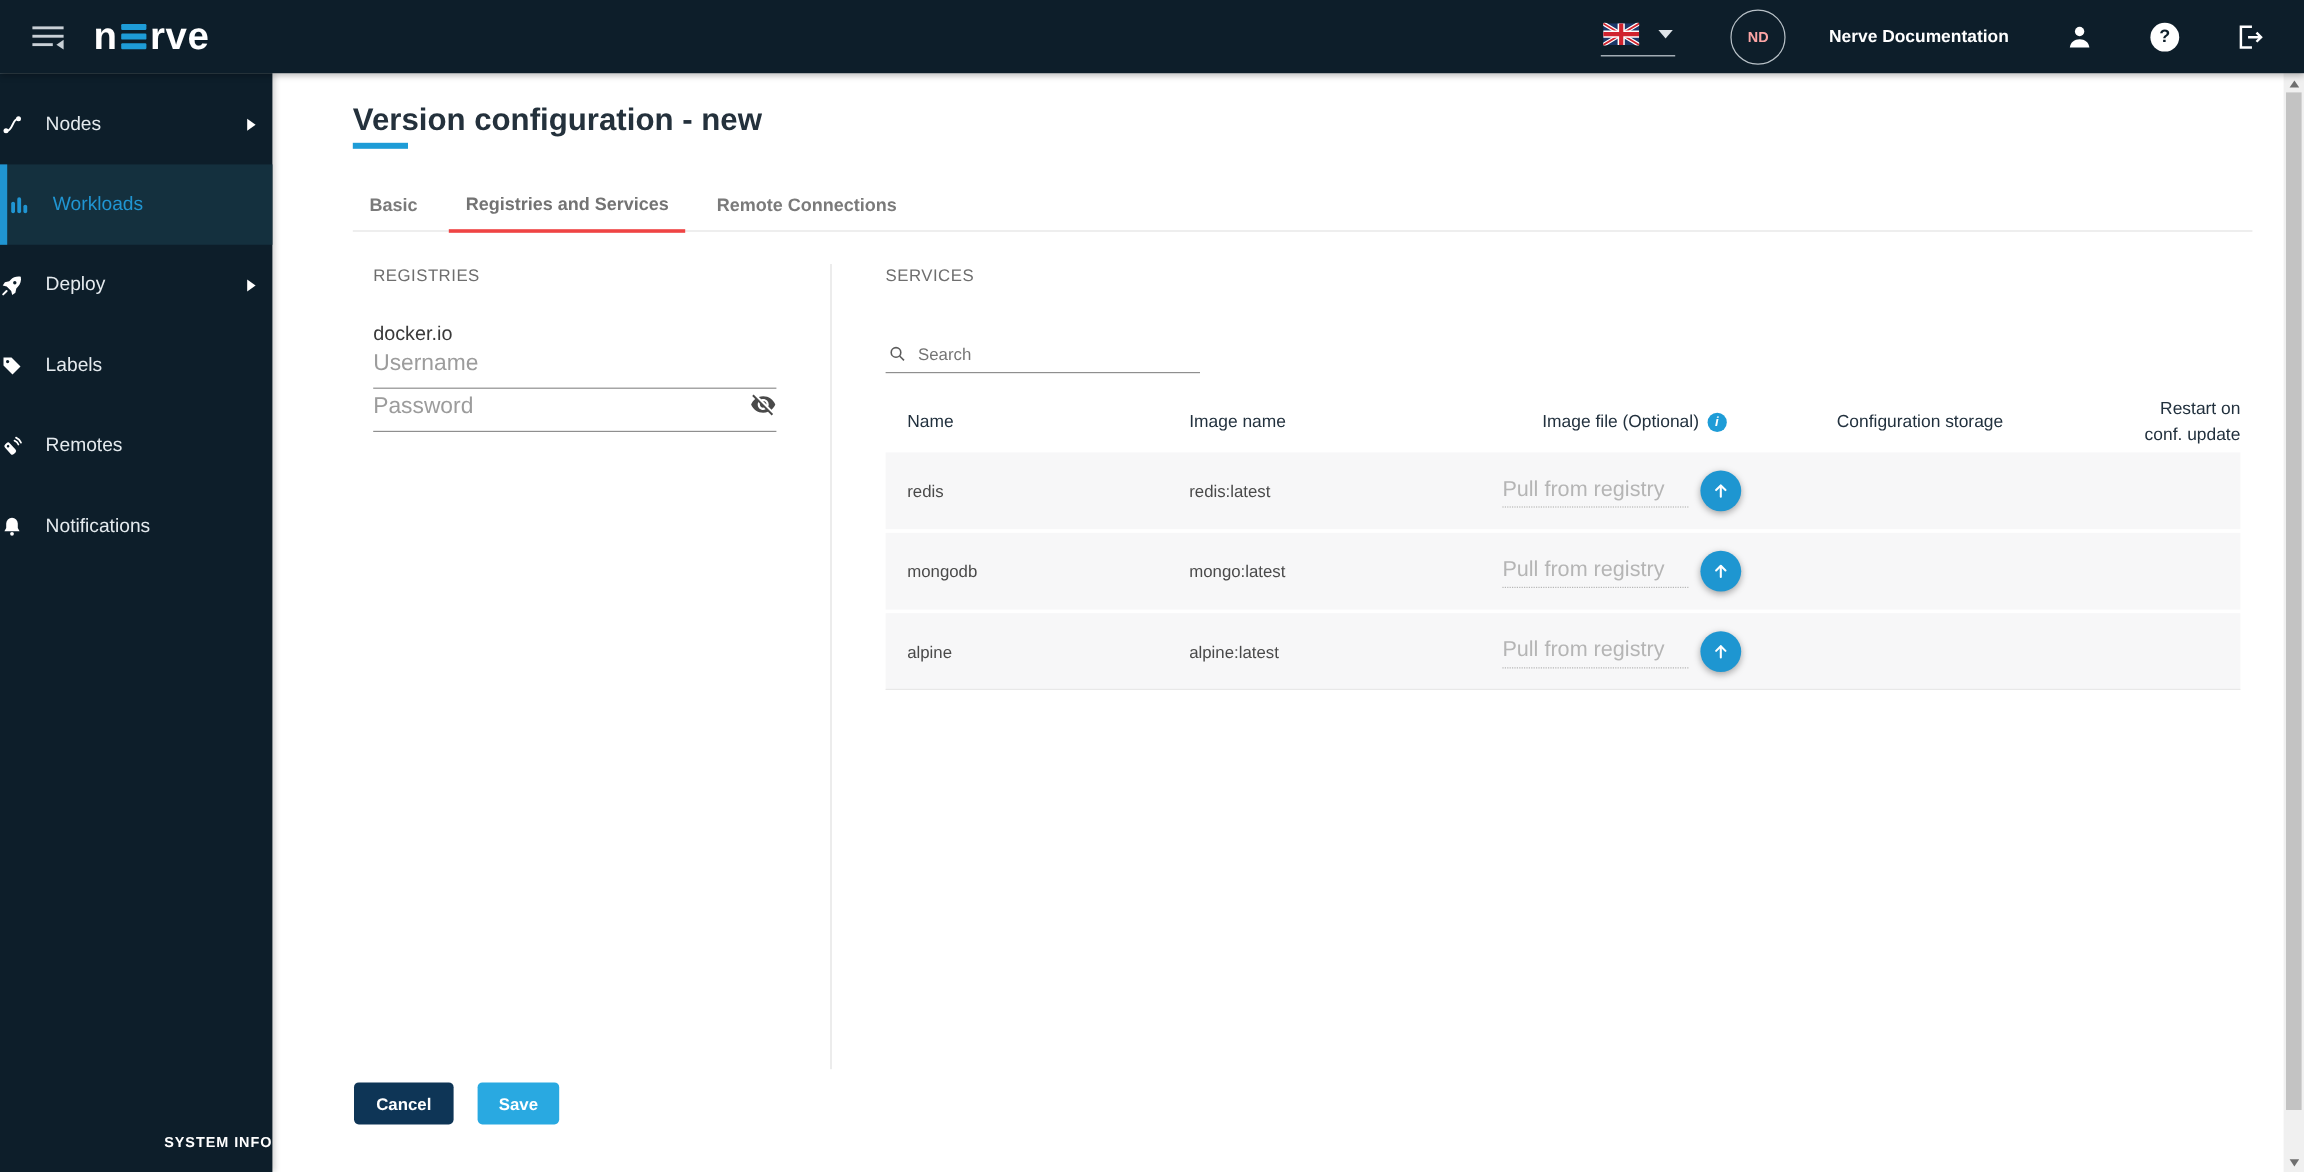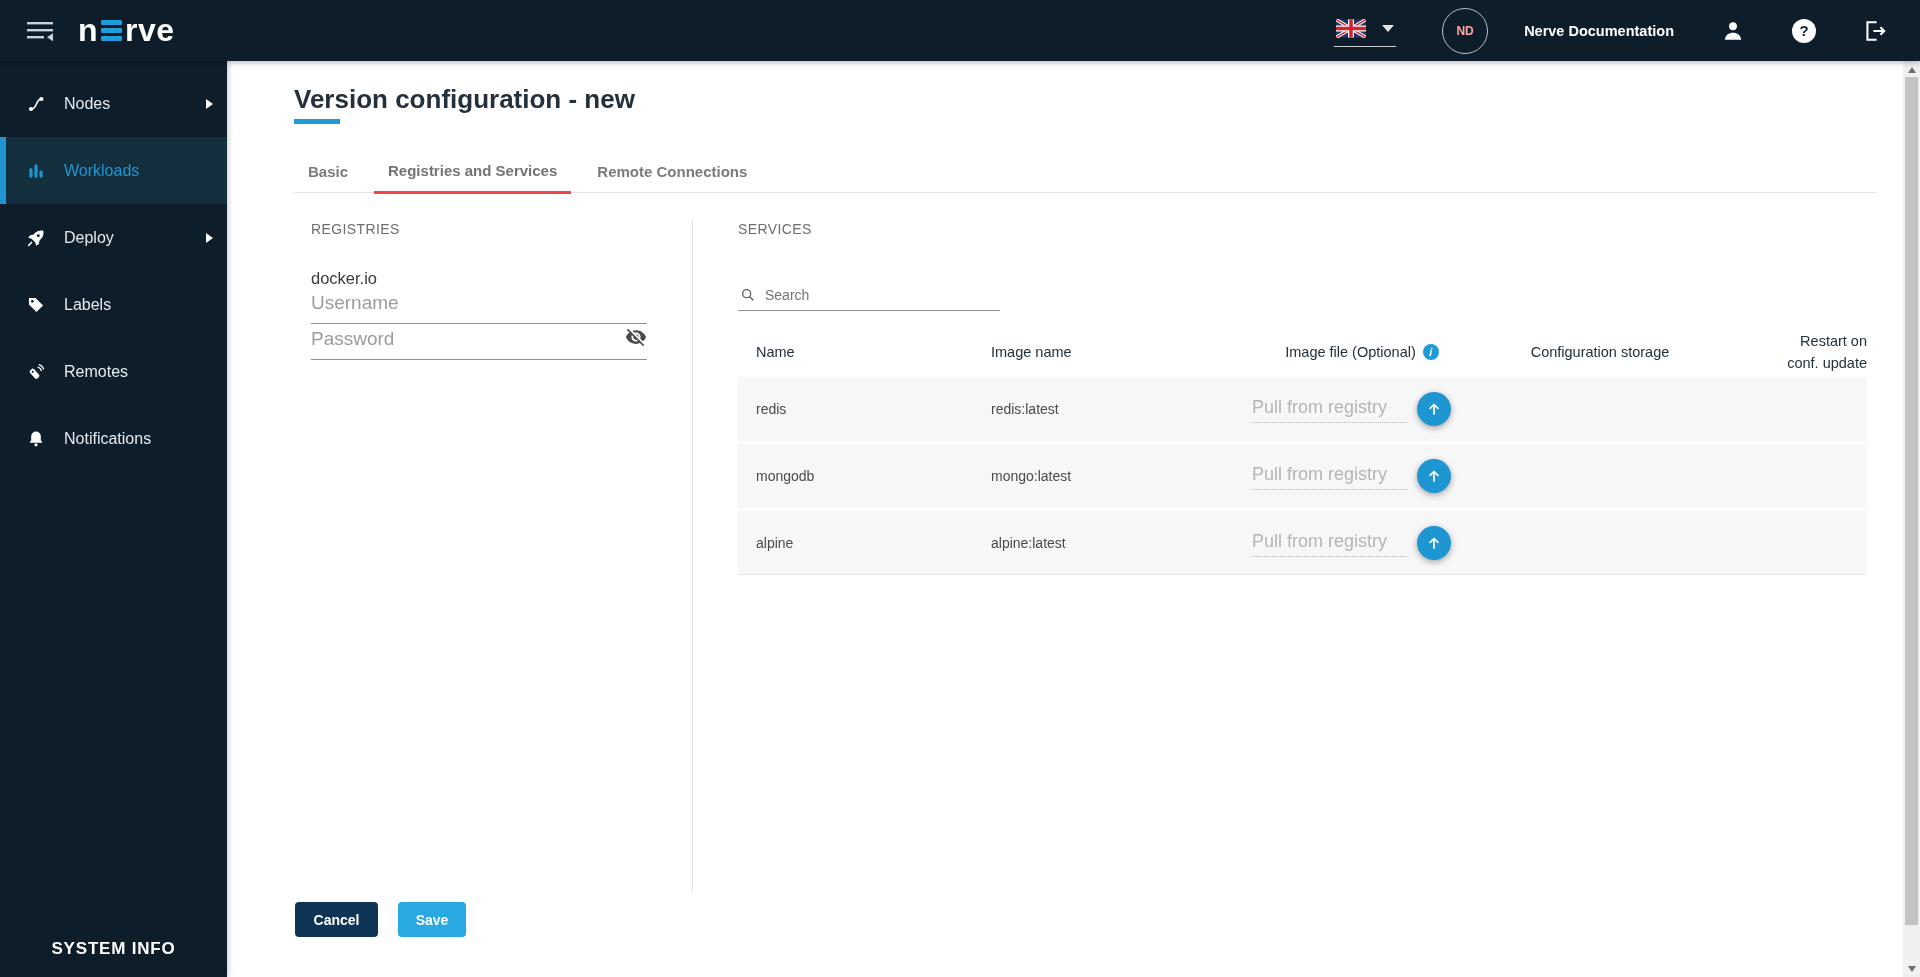--- a/index.html
+++ b/index.html
@@ -24,28 +24,28 @@
             display:flex; align-items:center; justify-content:center; font-size:12px; font-weight:600;
             margin-left:46px; cursor:pointer; }
   .doc-link { color:#fff; font-size:14.5px; font-weight:700; margin-left:36px; cursor:pointer; }
   .tb-icon { margin-left:46px; cursor:pointer; display:flex; align-items:center; justify-content:center; }
   .help-circle { width:24px; height:24px; border-radius:50%; background:#fff; color:#0D1E2A;
                  font-size:15px; font-weight:700; display:flex; align-items:center; justify-content:center; }
 
   
   .sidebar { position:absolute; top:61px; left:0; width:227px; height:916px; background:#0D1E2A;
              z-index:20; box-shadow:2px 0 5px rgba(0,0,0,.18); padding-top:9px; }
-  .side-item { height:67px; display:flex; align-items:center; padding-left:26px; position:relative;
+  .side-item { height:67px; display:flex; align-items:center; position:relative;
                color:#E4EAEE; font-size:16px; cursor:pointer; }
   .side-item .s-icon { width:20px; height:20px; margin-right:18px; flex:0 0 20px; display:flex; align-items:center; }
-  .side-item.active { background:#14303E; border-left:6px solid #2095D2; padding-left:20px; color:#2095D2; }
+  .side-item.active { background:#14303E; border-left:6px solid #2095D2; color:#2095D2; }
   .chev { position:absolute; right:14px; width:0; height:0; border-top:5.5px solid transparent;
           border-bottom:5.5px solid transparent; border-left:7px solid #fff; }
-  .side-footer { position:absolute; bottom:18px; left:0; width:100%; text-align:center; color:#fff;
-                 font-size:17px; font-weight:600; letter-spacing:.8px; cursor:pointer; }
+  .side-footer { position:absolute; bottom:18px; left:0; width:100%; text-align:right; color:#fff;
+                 font-size:12px; font-weight:600; letter-spacing:.8px; cursor:pointer; }
 
   
   .main { position:absolute; top:61px; left:227px; width:1676px; height:916px; background:#fff; }
   .page-title { position:absolute; left:67px; top:23px; font-size:26px; font-weight:600; color:#24313C; }
   .title-underline { position:absolute; left:67px; top:58px; width:46px; height:5px; background:#1E9CD7; }
 
   .tabs { position:absolute; left:67px; top:98px; width:1583px; display:flex; align-items:flex-end;
           border-bottom:1px solid #E3E3E3; height:34px; }
   .tab { font-size:15px; font-weight:600; color:#7A7A7A; padding:0 14px 12px 14px; margin-right:12px;
          cursor:pointer; white-space:nowrap; }

